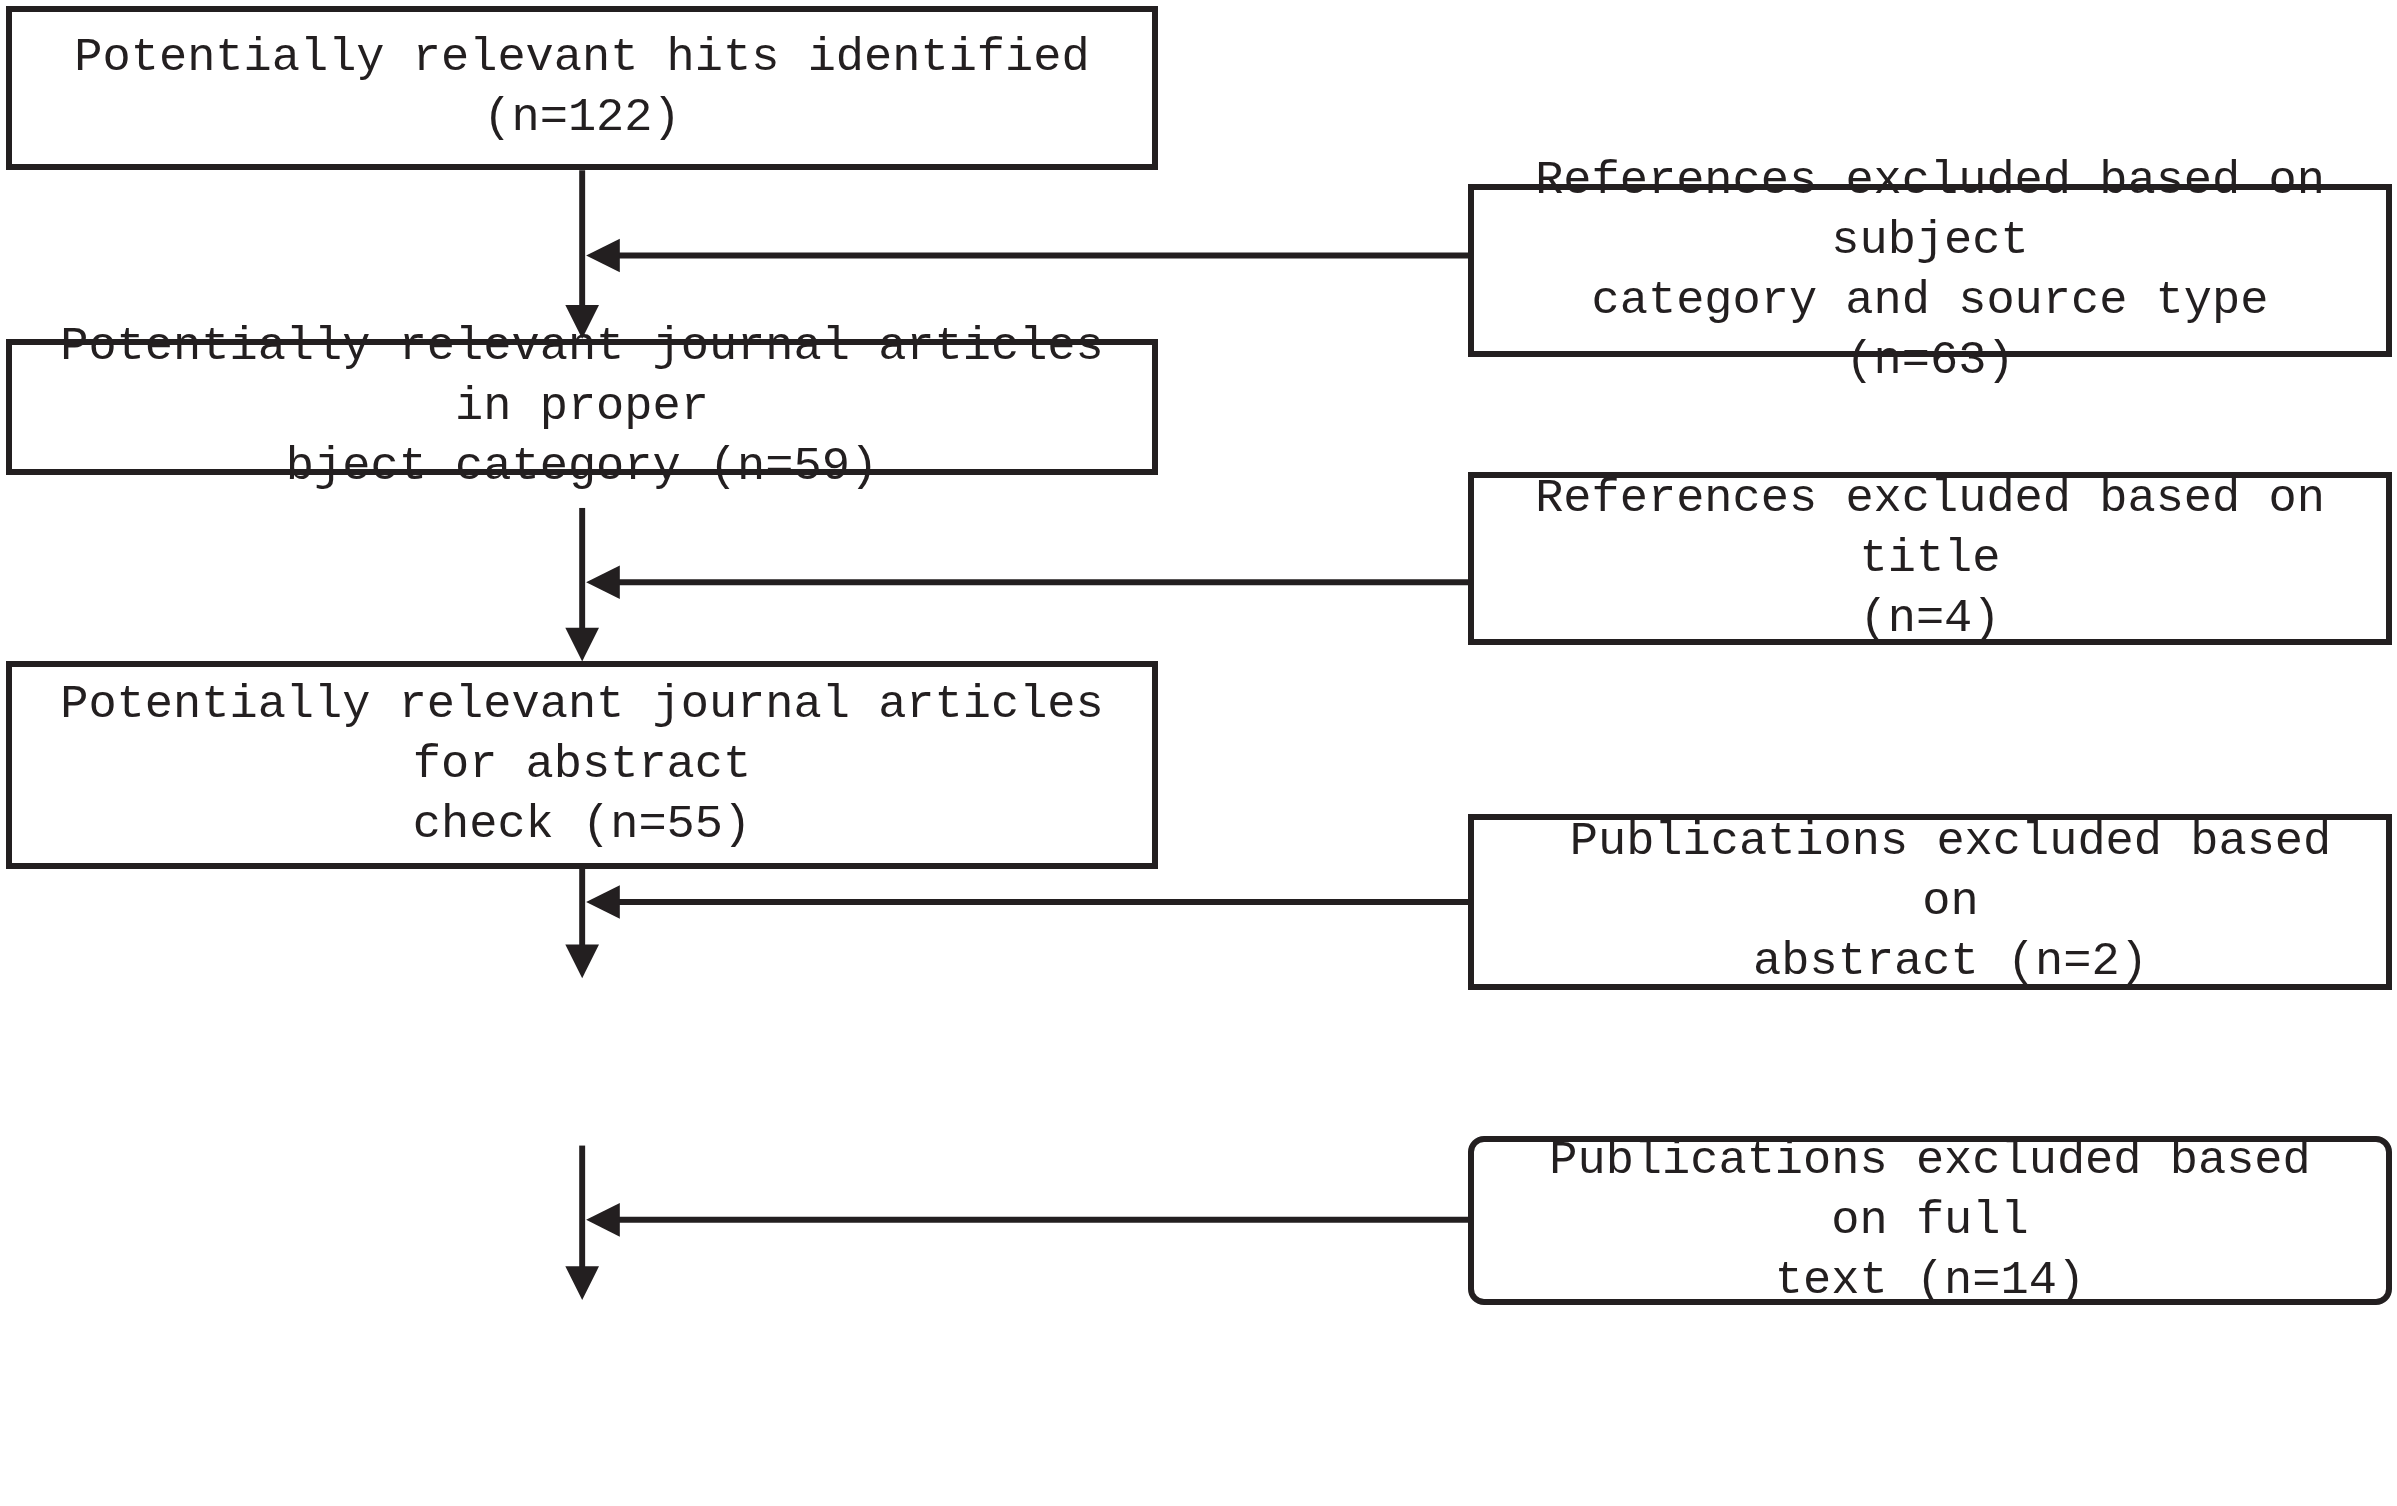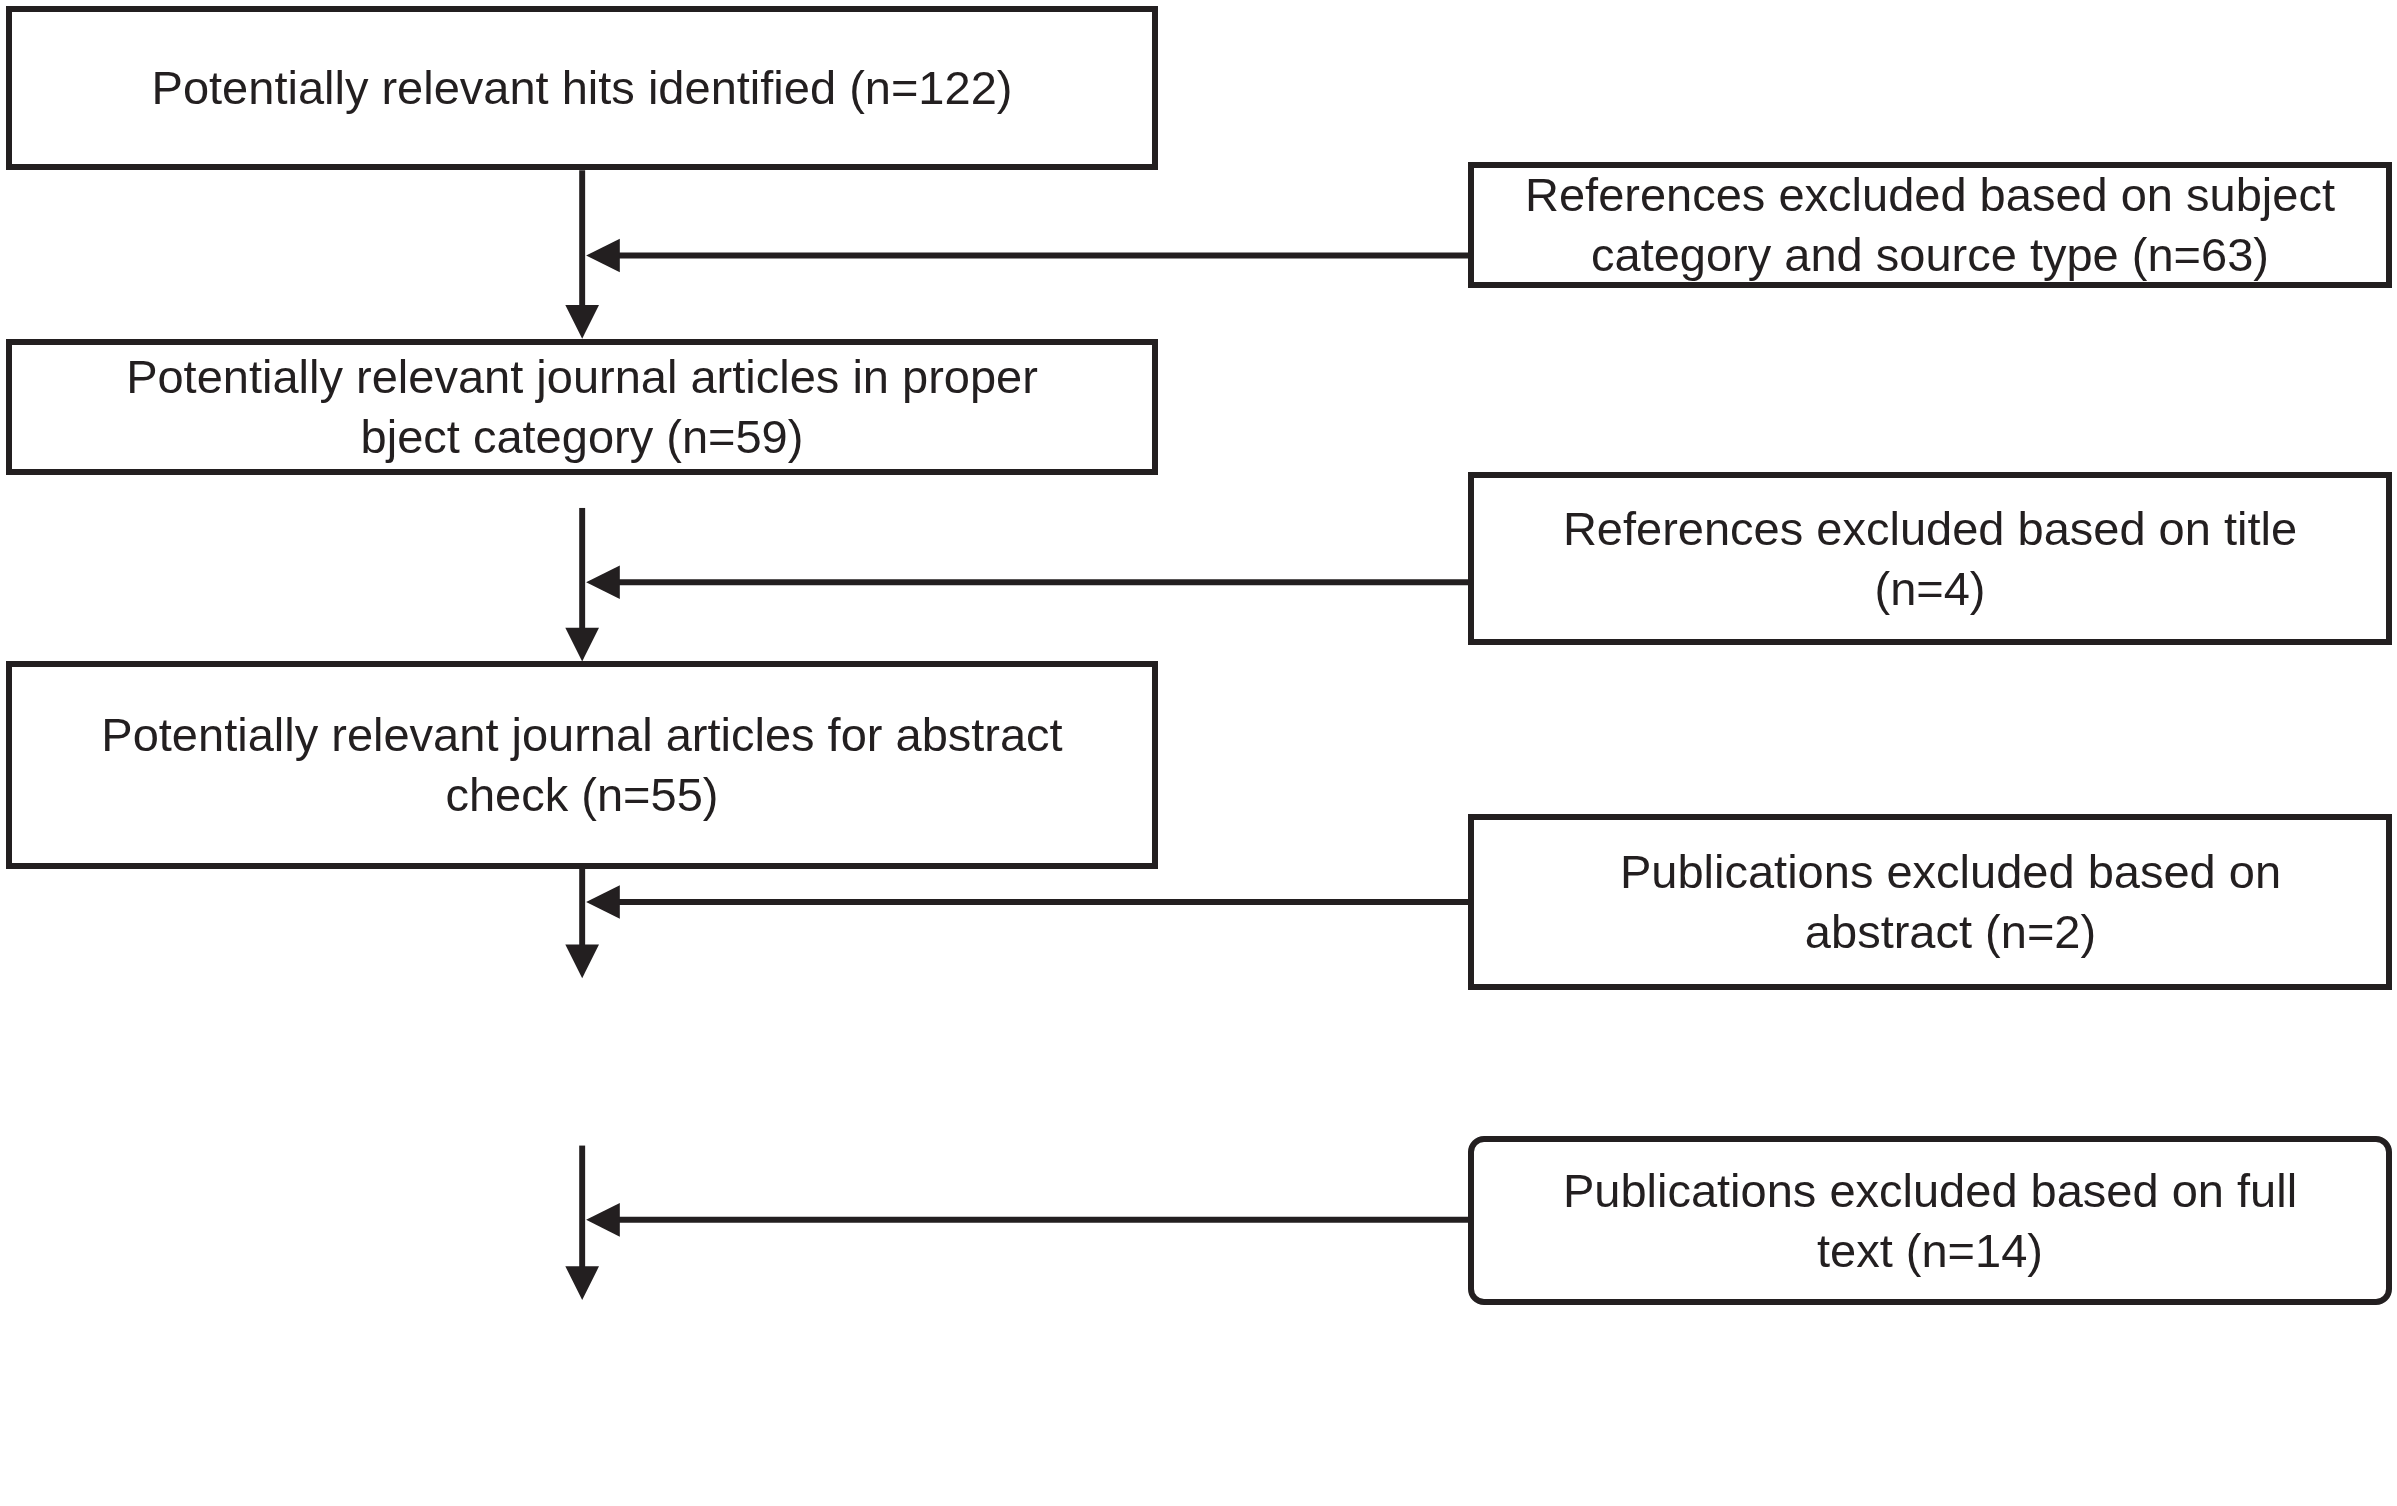--- a/index.html
+++ b/index.html
@@ -46,31 +46,32 @@
   }
   .box .label {
     display: block;
     width: 100%;
     padding: 8px 46px;
     text-align: center;
     white-space: pre-line;
     font-size: 47px;
     line-height: 60px;
     color: var(--text);
+    font-family: Liberation Mono, monospace;
   }
   
   .step    { left: 6px;    width: 1152px; }
   #step-0  { top: 6px;    height: 164px; }
   #step-1  { top: 339px;  height: 136px; }
   #step-2  { top: 661px;  height: 208px; }
   #step-3  { top: 978px;  height: 167px; }
   #step-4  { top: 1300px; height: 202px; }
   
   .exclusion { left: 1468px; width: 924px; }
-  #excl-0  { top: 162px;  height: 126px; }
+  #excl-0  { top: 184px;  height: 173px; }
   #excl-1  { top: 472px;  height: 173px; }
   #excl-2  { top: 814px;  height: 176px; padding-left: 41px; }
   #excl-3  { top: 1136px; height: 169px; border-radius: 16px; }
 </style>
 </head>
 <body>
 
 <div id="canvas">
 
   <svg id="connectors" viewBox="0 0 2422 1522" xmlns="http://www.w3.org/2000/svg">

